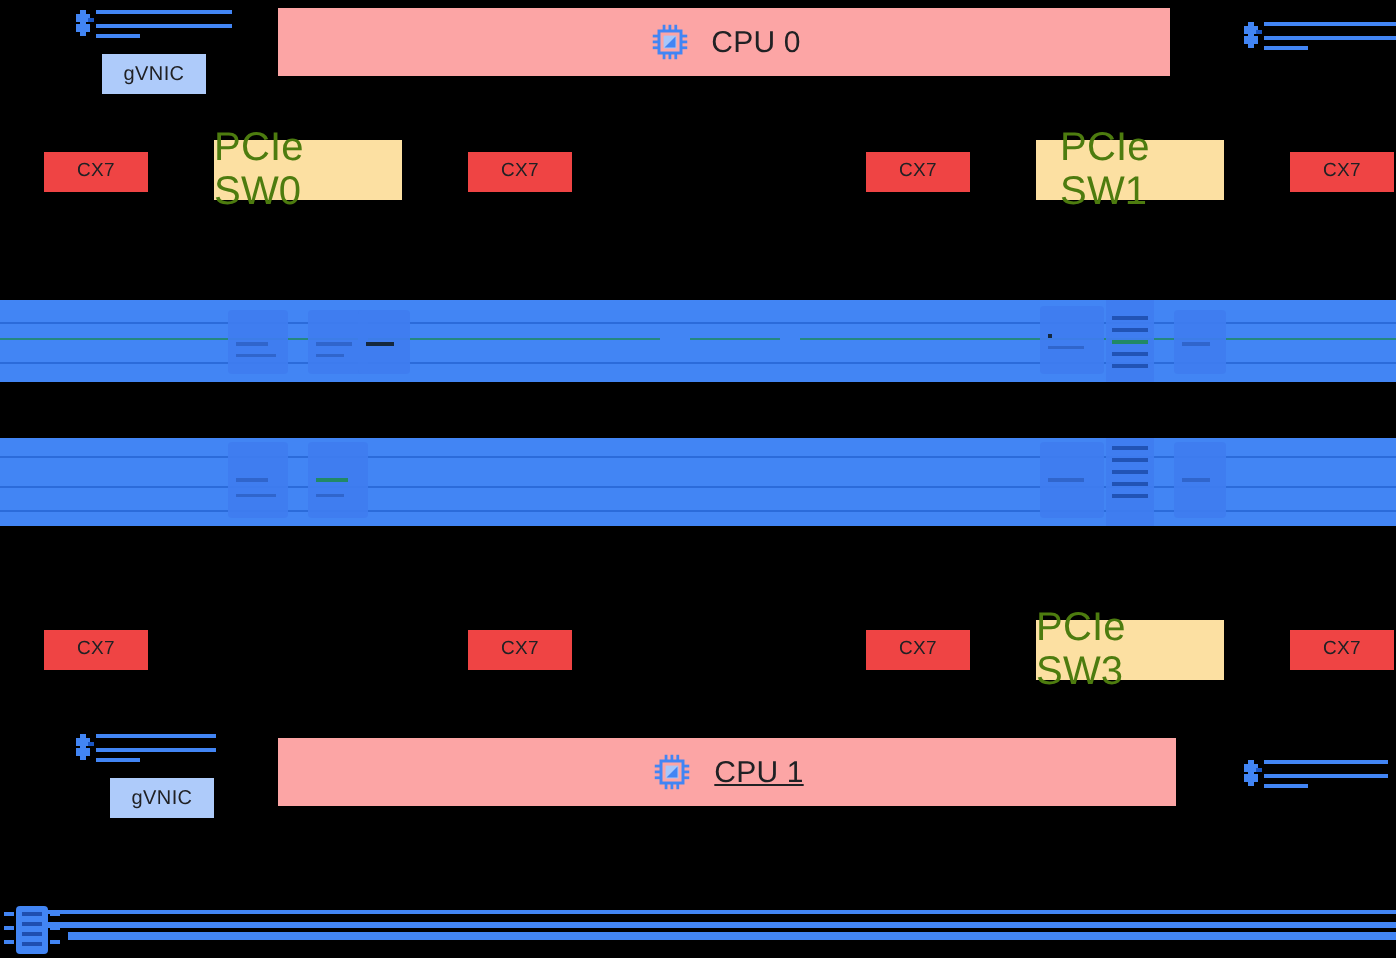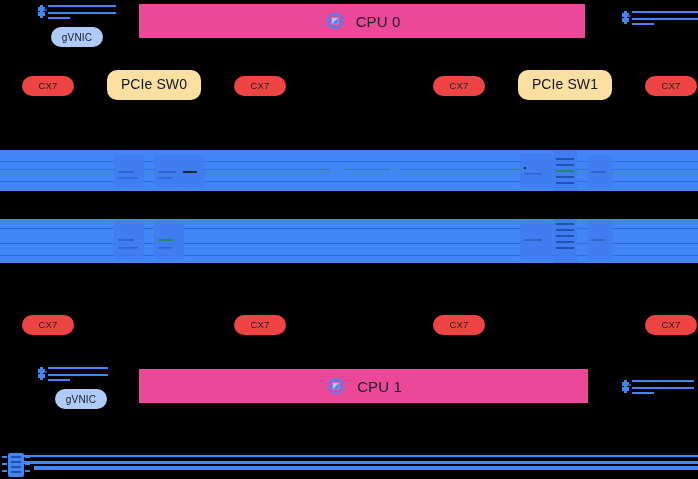--- a/index.html
+++ b/index.html
@@ -16,49 +16,48 @@
   #stage {
     position: relative;
     width: 698px;
     height: 479px;
     background: #000000;
   }
   .abs { position: absolute; box-sizing: border-box; }
 
   
   .cpu-bar {
-    background: #ec4899;
+    background: #fca5a5;
     display: flex;
     align-items: center;
     justify-content: center;
     gap: 10px;
     color: #202124;
     font-size: 15px;
     letter-spacing: .1px;
   }
   .cpu-bar .cpu-label { color: #202124; font-size: 15px; }
 
   
   .node-box {
     display: flex;
     align-items: center;
     justify-content: center;
     line-height: 1.1;
-    border-radius: 10px;
   }
   .cx7 {
     background: #ef4444;
     color: #202124;
     font-size: 9.5px;
     letter-spacing: .2px;
   }
   .pcie {
     background: #fce0a2;
-    color: #0f172a;
-    font-size: 14px;
+    color: #4d7c0f;
+    font-size: 20px;
     letter-spacing: .1px;
   }
   .gvnic {
     background: #aecbfa;
     color: #202124;
     font-size: 10px;
     letter-spacing: .2px;
   }
 
   
@@ -159,21 +158,21 @@
   </div>
   <div class="wire abs" style="left:632px; top:11px; width:66px;"></div>
   <div class="wire thin abs" style="left:632px; top:18px; width:66px;"></div>
   <div class="wire thin abs" style="left:632px; top:23px; width:22px;"></div>
 
   <div class="node-box cx7 abs" style="left:22px; top:76px; width:52px; height:20px;">CX7</div>
   <div class="node-box pcie abs" style="left:107px; top:70px; width:94px; height:30px;">PCIe SW0</div>
   <div class="node-box cx7 abs" style="left:234px; top:76px; width:52px; height:20px;">CX7</div>
 
   <div class="node-box cx7 abs" style="left:433px; top:76px; width:52px; height:20px;">CX7</div>
-  <div class="node-box pcie abs" style="left:518px; top:70px; width:94px; height:30px;">PCIe SW1</div>
+  <div class="node-box pcie abs" style="left:518px; top:70px; width:94px; height:30px;padding-left:12px;">PCIe SW1</div>
   <div class="node-box cx7 abs" style="left:645px; top:76px; width:52px; height:20px;">CX7</div>
 
   <div class="gpu-band abs" style="left:0px; top:150px; width:698px; height:41px;">
     <div class="band-line" style="left:0; top:19px; width:330px;"></div>
     <div class="band-line" style="left:345px; top:19px; width:45px;"></div>
     <div class="band-line" style="left:400px; top:19px; width:298px;"></div>
     <div class="band-line blue" style="left:0; top:11px; width:698px;"></div>
     <div class="band-line blue" style="left:0; top:31px; width:698px;"></div>
 
     <svg class="gpu-glyph" style="left:112px; top:3px;" width="34" height="36" viewBox="0 0 34 36">
@@ -242,37 +241,38 @@
     <svg class="gpu-glyph" style="left:586px; top:0px;" width="28" height="42" viewBox="0 0 28 42">
       <rect x="1" y="2" width="26" height="38" rx="2" fill="#3f7df0"></rect>
       <rect x="5" y="20" width="14" height="2" fill="#2f63c9"></rect>
     </svg>
   </div>
 
   <div class="node-box cx7 abs" style="left:22px; top:315px; width:52px; height:20px;">CX7</div>
   <div class="node-box cx7 abs" style="left:234px; top:315px; width:52px; height:20px;">CX7</div>
 
   <div class="node-box cx7 abs" style="left:433px; top:315px; width:52px; height:20px;">CX7</div>
+  <div class="node-box pcie abs" style="left:518px; top:310px; width:94px; height:30px;">PCIe SW3</div>
   <div class="node-box cx7 abs" style="left:645px; top:315px; width:52px; height:20px;">CX7</div>
 
   <div class="nic-wrap abs" style="left:38px; top:366px;">
     <svg width="22" height="16" viewBox="0 0 22 16">
       <rect x="0" y="3" width="7" height="4" fill="#4285f4"></rect>
       <rect x="0" y="8" width="7" height="4" fill="#4285f4"></rect>
       <rect x="2" y="1" width="3" height="13" fill="#4285f4"></rect>
       <rect x="6" y="5" width="3" height="2" fill="#1a56c4"></rect>
     </svg>
   </div>
   <div class="wire abs" style="left:48px; top:367px; width:60px;"></div>
   <div class="wire thin abs" style="left:48px; top:374px; width:60px;"></div>
   <div class="wire thin abs" style="left:48px; top:379px; width:22px;"></div>
 
   <div class="node-box gvnic abs" style="left:55px; top:389px; width:52px; height:20px;">gVNIC</div>
 
-  <div class="cpu-bar abs" style="left:139px; top:369px; width:449px; height:34px;">
+  <div class="cpu-bar abs" style="left:139px; top:369px; width:449px; height:34px;text-decoration:underline;">
     <svg width="22" height="22" viewBox="0 0 24 24">
       <rect x="6" y="6" width="12" height="12" fill="none" stroke="#4285f4" stroke-width="1.6"></rect>
       <rect x="8.5" y="8.5" width="7" height="7" fill="#a8c7fa"></rect>
       <path d="M9 15 L15 9 L15 15 Z" fill="#4285f4"></path>
       <g fill="#4285f4">
         <rect x="8" y="2.6" width="1.5" height="3"></rect>
           <rect x="11.2" y="2.6" width="1.5" height="3"></rect>
           <rect x="14.4" y="2.6" width="1.5" height="3"></rect>
         <rect x="8" y="18.4" width="1.5" height="3"></rect>
           <rect x="11.2" y="18.4" width="1.5" height="3"></rect>

